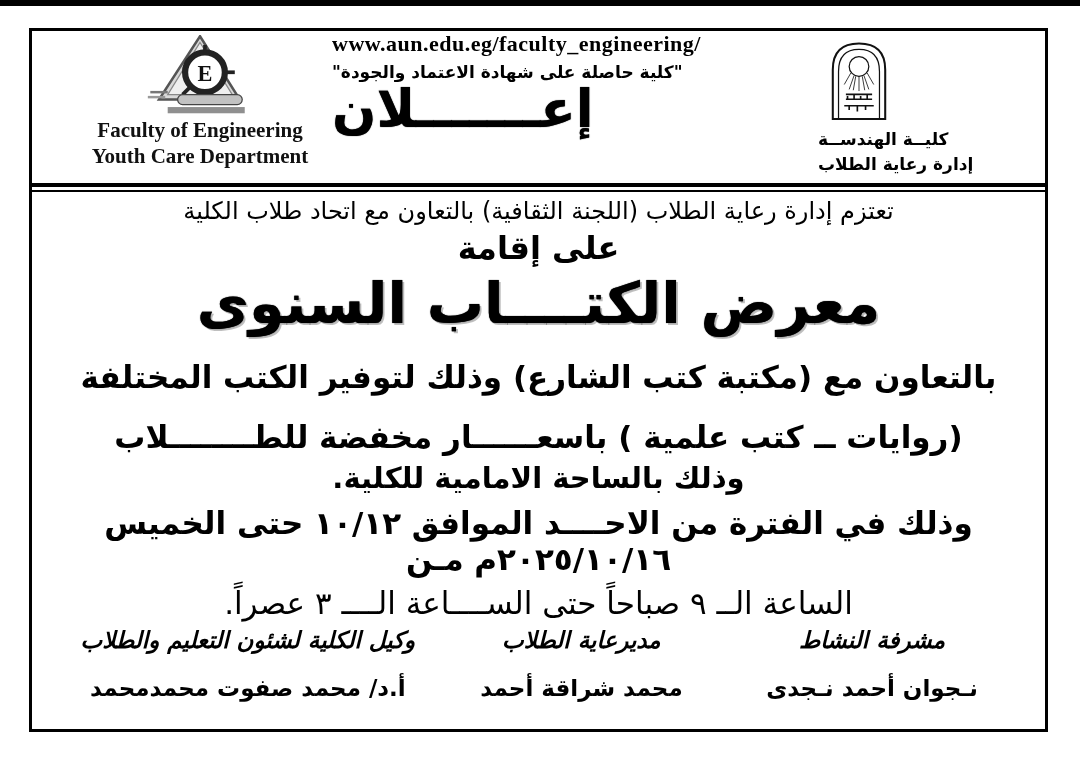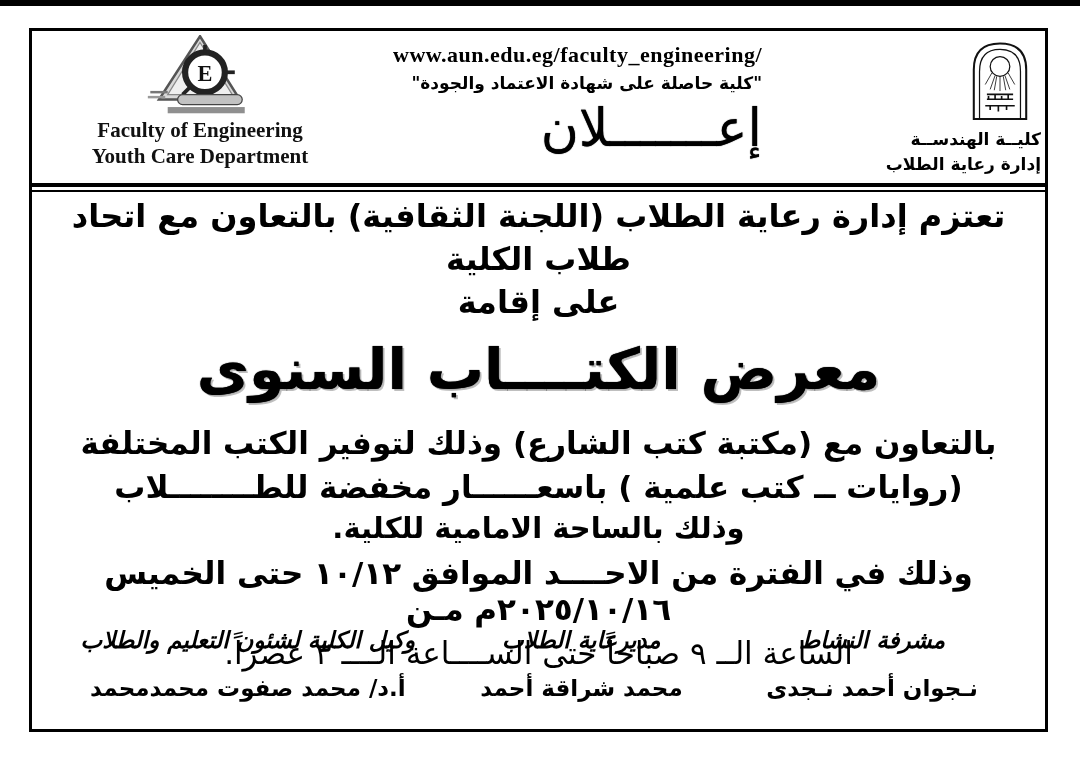--- a/index.html
+++ b/index.html
@@ -8,43 +8,43 @@
   .top-strip { position:absolute; left:0; top:0; width:1080px; height:6px; background:#000; }
   .frame { position:absolute; left:29px; top:28px; width:1019px; height:704px;
            border:3px solid #000; background:#fff; }
 
   
   .header { position:absolute; left:0; top:0; width:100%; height:152px; }
   .hdr-left { position:absolute; left:18px; top:4px; width:300px; text-align:center; }
   .hdr-left .logo { display:block; margin:0 auto; }
   .en-line { font-family:"Liberation Serif", serif; font-weight:bold; font-size:21px;
              color:#111; line-height:1.25; }
-  .hdr-center { position:absolute; left:300px; top:11px; width:430px; text-align:right; }
+  .hdr-center { position:absolute; left:300px; top:0; width:430px; text-align:left; }
   .url { font-family:"Liberation Serif", serif; font-weight:bold; font-size:22px; color:#000;
          letter-spacing:.5px; }
   .accred { direction:rtl; font-weight:bold; font-size:17px; color:#000; margin-top:5px; }
-  .e3lan { direction:rtl; font-weight:normal; font-size:52px; color:#000; margin-top:8px;
+  .e3lan { direction:rtl; font-weight:bold; font-size:52px; color:#000; margin-top:0px;
            line-height:1.05; text-shadow:0 0 1px #000; }
-  .hdr-right { position:absolute; right:4px; top:6px; width:215px; text-align:right; }
+  .hdr-right { position:absolute; right:12px; top:6px; width:215px; text-align:left; }
   .ar-small { direction:rtl; font-weight:bold; font-size:17px; color:#000; line-height:1.45; }
 
   
   .sep { position:absolute; left:0px; top:152px; width:100%; }
   .sep .thick { height:4px; background:#000; }
   .sep .thin  { height:2px; background:#000; margin-top:3px; }
 
   
   .content { position:absolute; left:0; top:164px; width:100%; direction:rtl;
              text-align:center; color:#000; }
-  .p1    { font-size:32px; font-weight:bold; line-height:1.35; }
+  .p1    { font-size:24px; font-weight:normal; line-height:1.35; }
   .p2    { font-size:32px; font-weight:bold; margin-top:2px; }
-  .title { font-size:57px; font-weight:bold; margin-top:16px; line-height:1.15;
+  .title { font-size:57px; font-weight:bold; margin-top:4px; line-height:1.15;
            text-shadow:0 0 1px #000, 2px 2px 0 rgba(0,0,0,.25); }
   .p3    { font-size:31px; font-weight:bold; margin-top:22px; }
-  .p4    { font-size:31px; font-weight:bold; margin-top:8px; }
+  .p4    { font-size:31px; font-weight:bold; margin-top:24px; }
   .p5    { font-size:29px; font-weight:bold; margin-top:6px; }
   .p6    { font-size:31px; font-weight:bold; margin-top:10px; }
   .p7    { font-size:31px; font-weight:normal; margin-top:8px; }
 
   
   .signatures { position:absolute; left:0; bottom:28px; width:100%; direction:rtl; }
   .sig-row { display:flex; padding:0 30px; }
   .sig-col { text-align:center; font-weight:bold; color:#000; }
   .sig-col.c1 { flex:0 0 30%; }
   .sig-col.c2 { flex:0 0 31%; }

